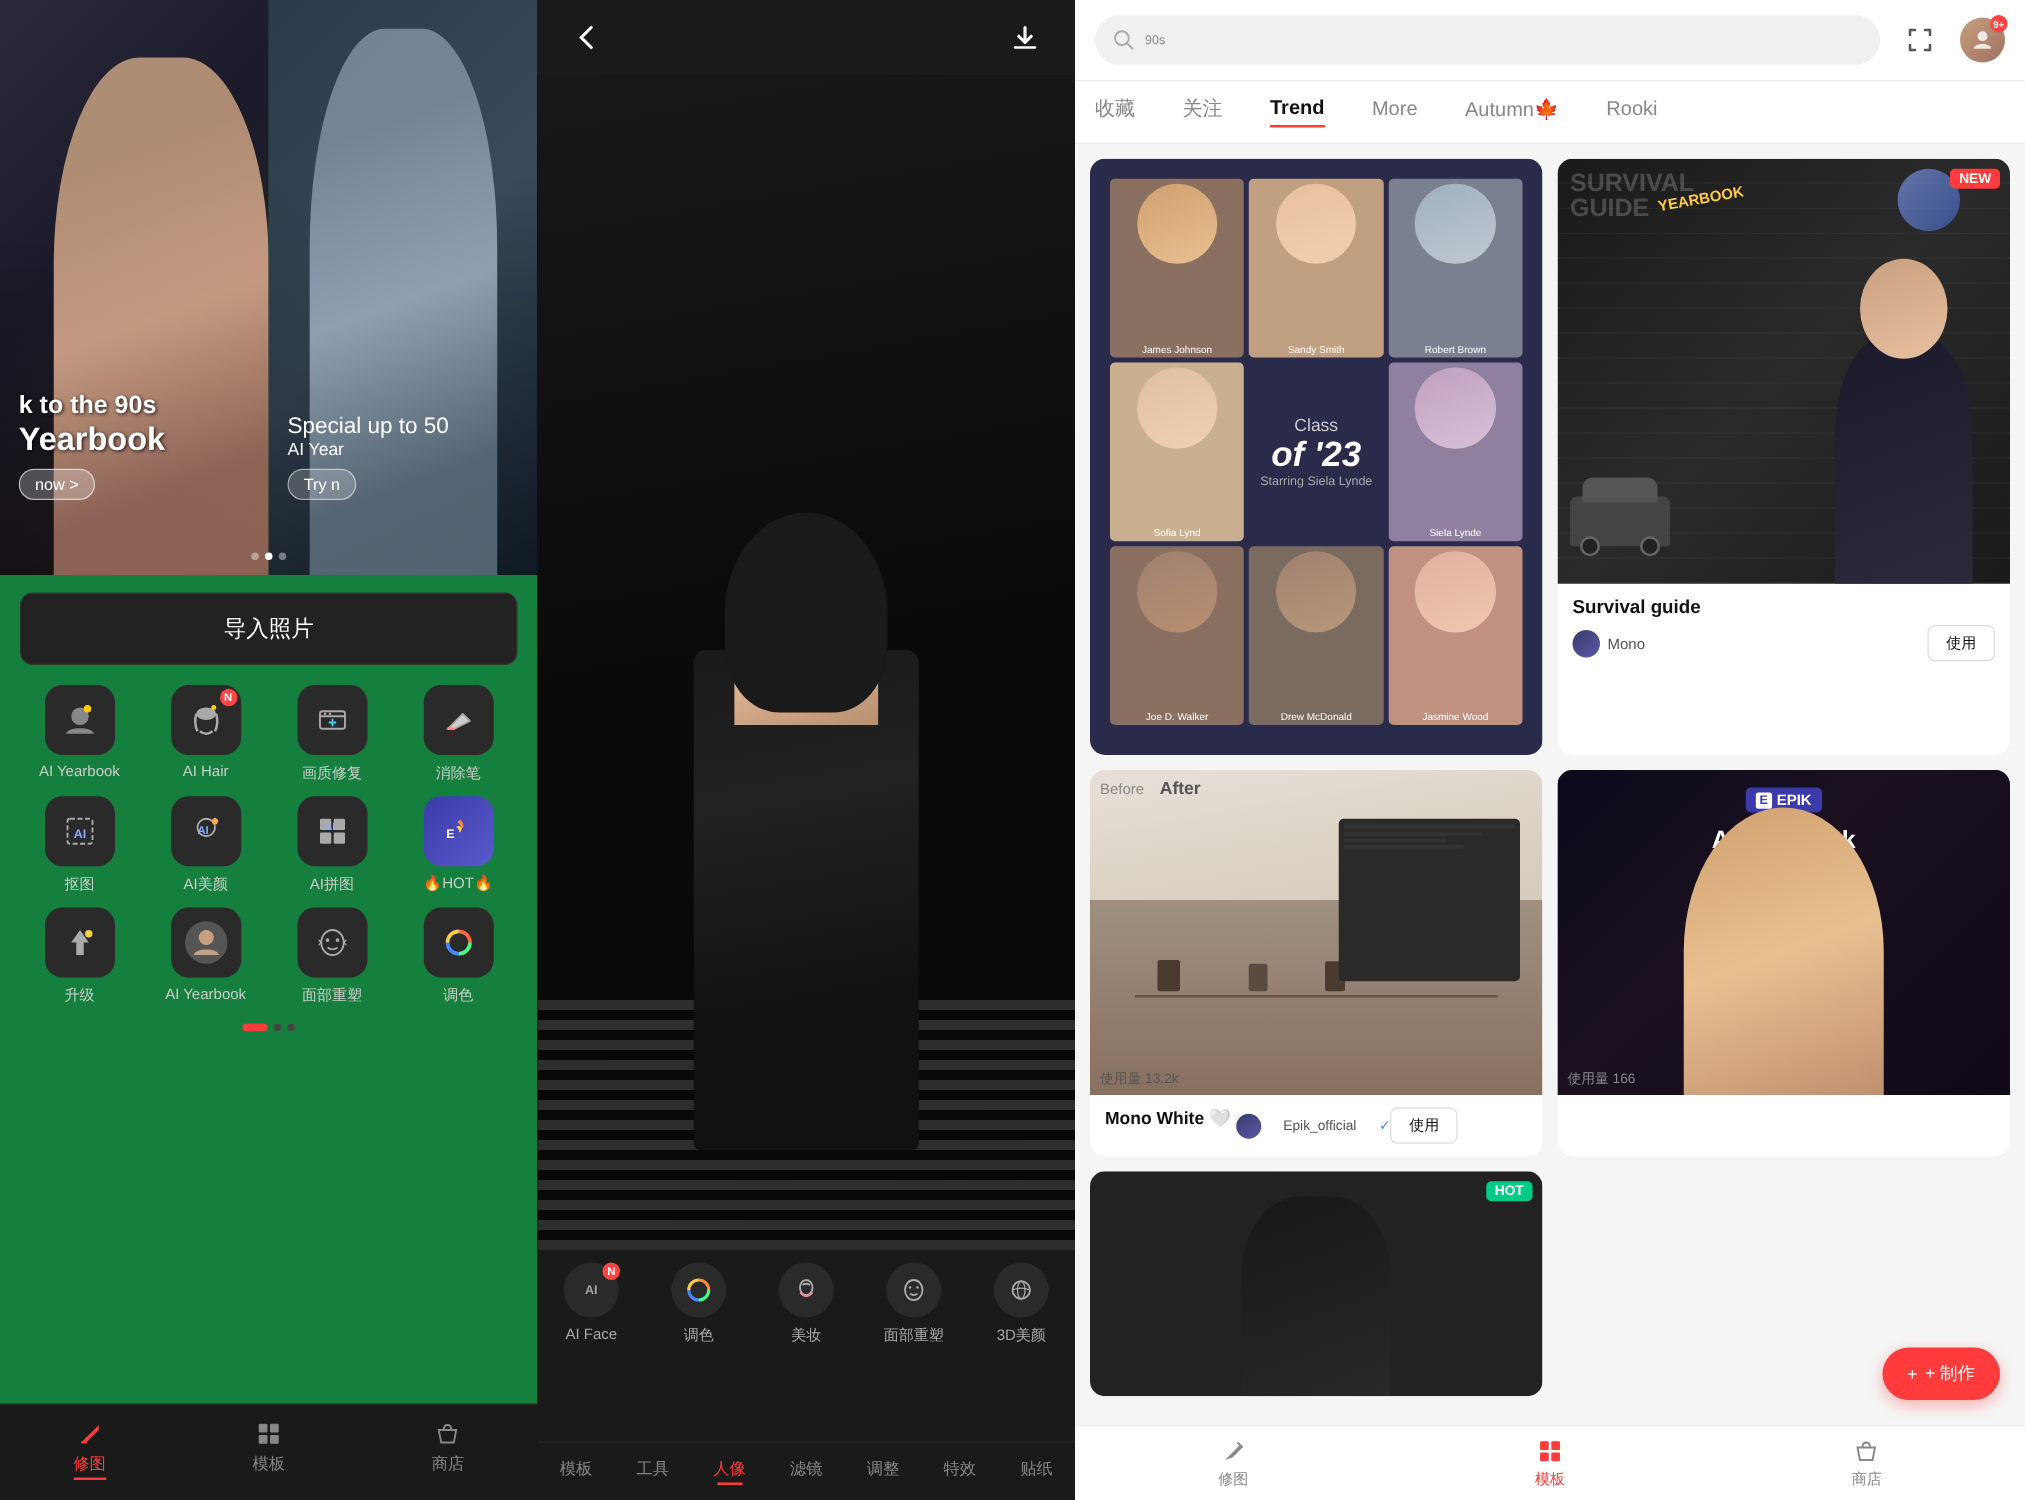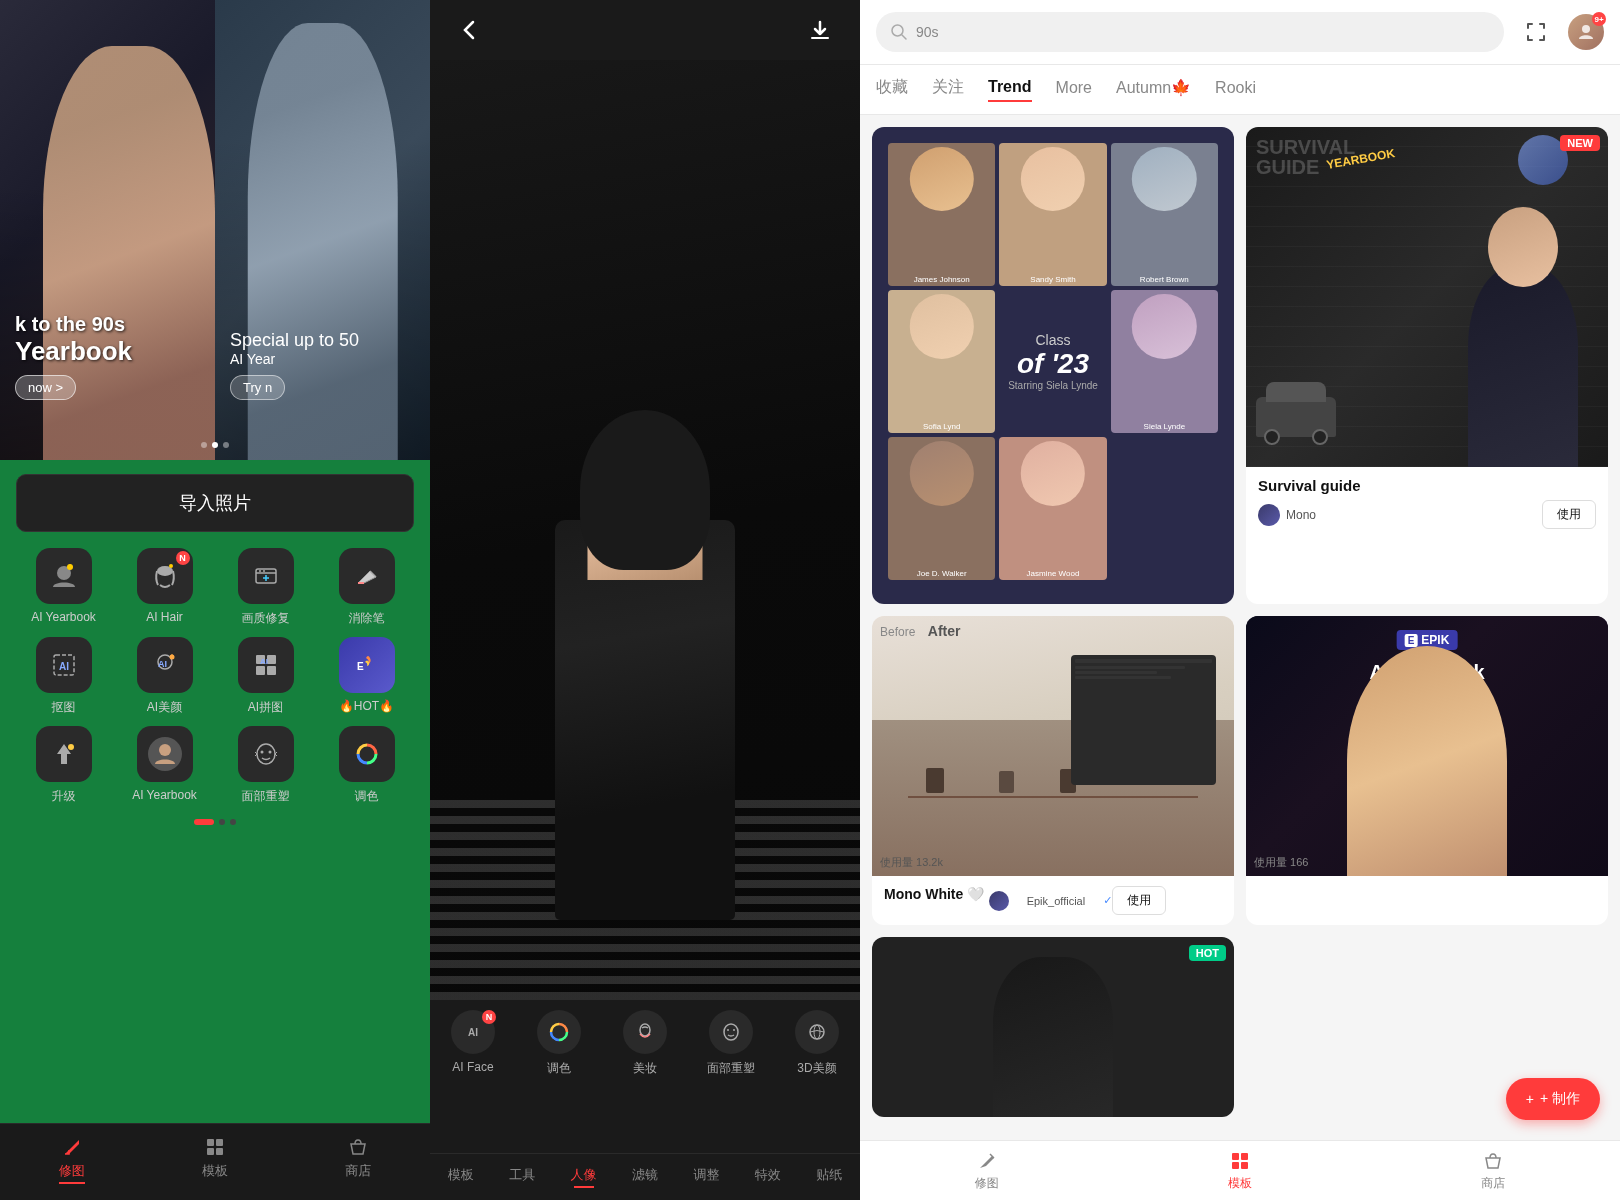--- a/index.html
+++ b/index.html
@@ -457,21 +457,21 @@
       height: 40px;
       background: #f0f0f0;
       border-radius: 20px;
       display: flex;
       align-items: center;
       padding: 0 14px;
       gap: 8px;
     }
     .search-text {
       color: #888;
-      font-size: 14px;
+      font-size: 10px;
     }
     .header-icon-btn {
       width: 40px;
       height: 40px;
       display: flex;
       align-items: center;
       justify-content: center;
       cursor: pointer;
     }
     .avatar-btn {
@@ -498,21 +498,21 @@
       border-radius: 50%;
       display: flex; align-items: center; justify-content: center;
     }
 
     .panel3-tabs {
       height: 50px;
       background: #fff;
       display: flex;
       align-items: center;
       padding: 0 16px;
-      gap: 24px;
+      gap: 38px;
       border-bottom: 1px solid #e8e8e8;
       flex-shrink: 0;
       overflow-x: auto;
     }
     .tab-item {
       white-space: nowrap;
       font-size: 16px;
       color: #888;
       cursor: pointer;
       padding-bottom: 4px;
@@ -1289,20 +1289,24 @@
           </div>
           <div class="yb-photo" style="background: #9080a0;">
             <div class="yb-photo-face" style="background: linear-gradient(160deg, #c0a0c0, #d8c0d8);"></div>
             <span class="yb-photo-name">Siela Lynde</span>
           </div>
 
           <div class="yb-photo" style="background: #8a7060;">
             <div class="yb-photo-face" style="background: linear-gradient(160deg, #a08070, #b89070);"></div>
             <span class="yb-photo-name">Joe D. Walker</span>
           </div>
+          <div class="yb-photo" style="background: #7a6a60;">
+            <div class="yb-photo-face" style="background: linear-gradient(160deg, #a08070, #b89878);"></div>
+            <span class="yb-photo-name">Drew McDonald</span>
+          </div>
           <div class="yb-photo" style="background: #c09080;">
             <div class="yb-photo-face" style="background: linear-gradient(160deg, #e0b0a0, #f0c8b0);"></div>
             <span class="yb-photo-name">Jasmine Wood</span>
           </div>
         </div>
       </div>
 
     </div>
 
     <div class="card survival-card">

